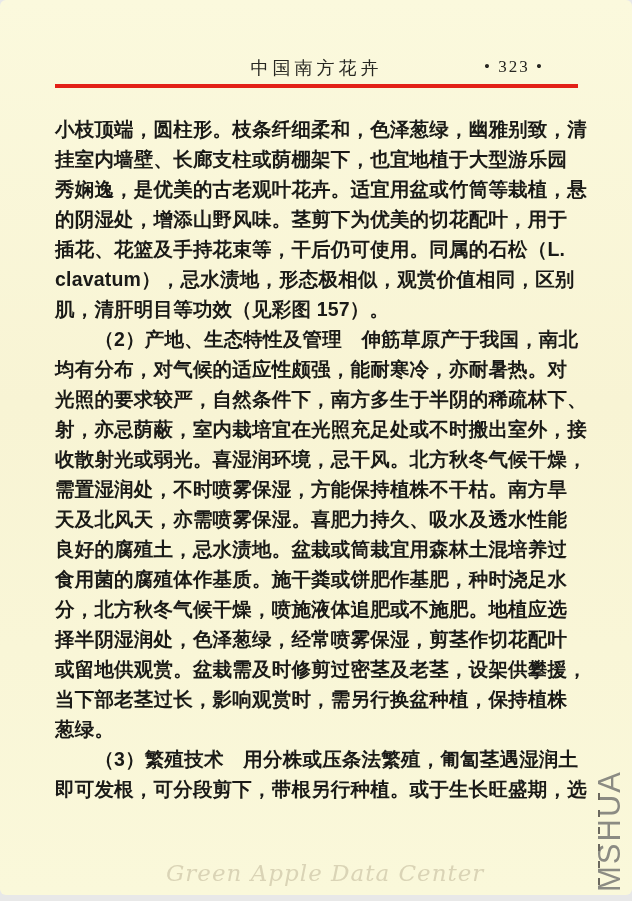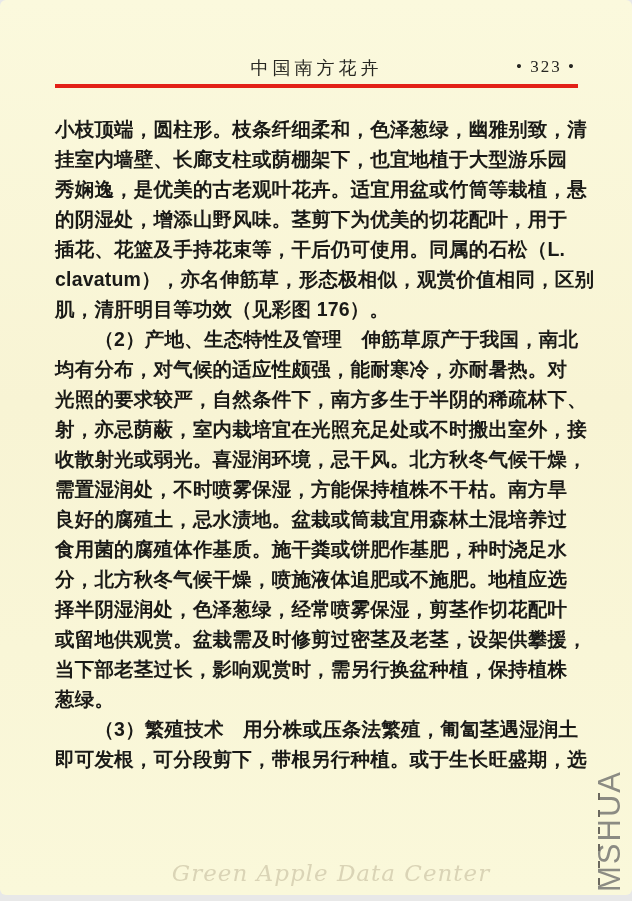--- a/index.html
+++ b/index.html
@@ -12,21 +12,21 @@
     font-family:"Liberation Sans", sans-serif;
     border-radius:6px;
   }
   .header-title {
     position:absolute; top:56px; left:55px; width:523px;
     text-align:center;
     font-family:"Liberation Serif", serif;
     font-size:18px; letter-spacing:4px; color:#272722;
   }
   .page-num {
-    position:absolute; top:57px; right:56px;
+    position:absolute; top:57px; right:88px;
     font-family:"Liberation Serif", serif;
     font-size:17px; letter-spacing:2px; color:#272722;
   }
   .rule {
     position:absolute; top:84px; left:55px;
     width:523px; height:4px;
     background:#e32017;
   }
   .bodytext {
     position:absolute; top:114px; left:55px; width:530px;
@@ -35,21 +35,21 @@
   }
   .line { height:30px; white-space:nowrap; letter-spacing:0.2px; }
   .wm-side {
     position:absolute; left:553px; top:818px; width:114px; height:34px;
     transform:rotate(-90deg); transform-origin:center center;
     font-size:31px; letter-spacing:2px; color:#8b8b83;
     text-align:center; line-height:34px; font-weight:400;
   }
   .wm-bottom {
     position:absolute; top:860px; left:166px; width:330px;
-    text-align:center;
+    text-align:left;
     font-family:"DejaVu Serif", serif; font-style:italic;
     font-size:23px; letter-spacing:1px; color:#dad4b6;
   }
   .artifact {
     position:absolute; left:598px; width:2px; height:7px; background:#6b685e;
   }
   .a1{top:793px}.a2{top:810px}.a3{top:827px}.a4{top:844px}.a5{top:861px}.a6{top:878px}
 </style>
 </head>
 <body>
@@ -59,28 +59,29 @@
   <div class="header-title">中国南方花卉</div>
   <div class="page-num">• 323 •</div>
   <div class="rule"></div>
 
   <div class="bodytext">
     <div class="line">小枝顶端，圆柱形。枝条纤细柔和，色泽葱绿，幽雅别致，清</div>
     <div class="line">挂室内墙壁、长廊支柱或荫棚架下，也宜地植于大型游乐园</div>
     <div class="line">秀娴逸，是优美的古老观叶花卉。适宜用盆或竹筒等栽植，悬</div>
     <div class="line">的阴湿处，增添山野风味。茎剪下为优美的切花配叶，用于</div>
     <div class="line">插花、花篮及手持花束等，干后仍可使用。同属的石松（L.</div>
-    <div class="line">clavatum），亦名伸筋草，形态极相似，观赏价值相同，区别</div>
-    <div class="line">肌，清肝明目等功效（见彩图 176）。</div>
+    <div class="line">clavatum），忌水渍地，形态极相似，观赏价值相同，区别</div>
+    <div class="line">肌，清肝明目等功效（见彩图 157）。</div>
     <div class="line">　　（2）产地、生态特性及管理　伸筋草原产于我国，南北</div>
     <div class="line">均有分布，对气候的适应性颇强，能耐寒冷，亦耐暑热。对</div>
     <div class="line">光照的要求较严，自然条件下，南方多生于半阴的稀疏林下、</div>
     <div class="line">射，亦忌荫蔽，室内栽培宜在光照充足处或不时搬出室外，接</div>
     <div class="line">收散射光或弱光。喜湿润环境，忌干风。北方秋冬气候干燥，</div>
     <div class="line">需置湿润处，不时喷雾保湿，方能保持植株不干枯。南方旱</div>
+    <div class="line">天及北风天，亦需喷雾保湿。喜肥力持久、吸水及透水性能</div>
     <div class="line">良好的腐殖土，忌水渍地。盆栽或筒栽宜用森林土混培养过</div>
     <div class="line">食用菌的腐殖体作基质。施干粪或饼肥作基肥，种时浇足水</div>
     <div class="line">分，北方秋冬气候干燥，喷施液体追肥或不施肥。地植应选</div>
     <div class="line">择半阴湿润处，色泽葱绿，经常喷雾保湿，剪茎作切花配叶</div>
     <div class="line">或留地供观赏。盆栽需及时修剪过密茎及老茎，设架供攀援，</div>
     <div class="line">当下部老茎过长，影响观赏时，需另行换盆种植，保持植株</div>
     <div class="line">葱绿。</div>
     <div class="line">　　（3）繁殖技术　用分株或压条法繁殖，匍匐茎遇湿润土</div>
     <div class="line">即可发根，可分段剪下，带根另行种植。或于生长旺盛期，选</div>
   </div>

